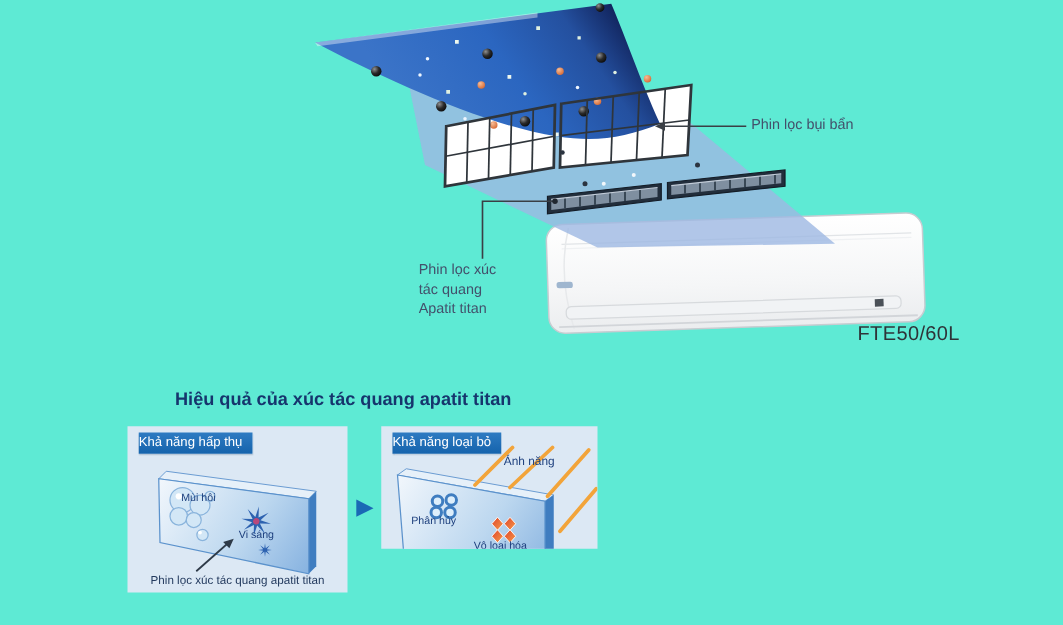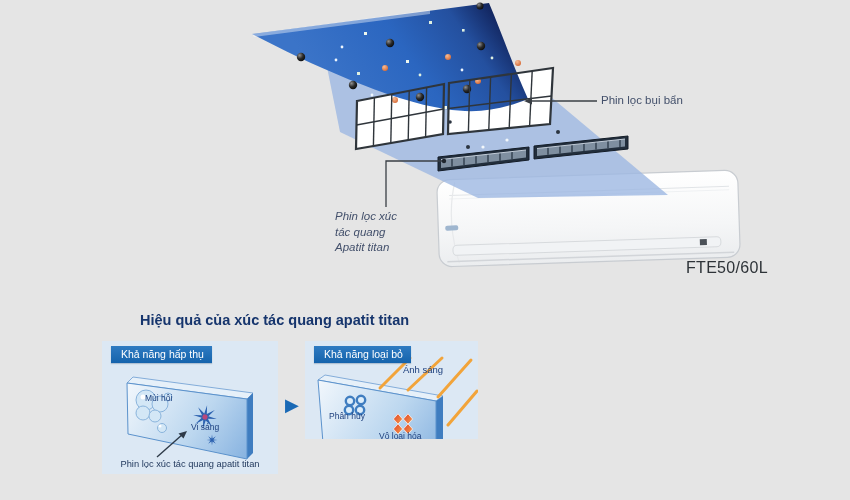--- a/index.html
+++ b/index.html
@@ -1,25 +1,25 @@
 <!DOCTYPE html>
 <html><head>
 <meta charset="utf-8">
 <style>
   html,body{margin:0;padding:0;background:#fff;}
-  .stage{position:relative;width:850px;height:500px;background:#e5e5e5;overflow:hidden;
+  .stage{position:relative;width:850px;height:500px;background:#5eead4;overflow:hidden;
          font-family:"Liberation Sans","DejaVu Sans",sans-serif;}
   .abs{position:absolute;}
   svg{display:block;}
   .lbl{color:#43506b;font-size:11.5px;line-height:15.5px;}
-  .lbl-multiline{white-space:pre-line;font-style:italic;}
+  .lbl-multiline{white-space:pre-line;}
   .model-lbl{color:#2e3338;font-size:16px;letter-spacing:.3px;}
   .section-title{color:#16356d;font-size:14.5px;font-weight:bold;margin-left:40px;}
   .panel{position:absolute;background:#dce8f4;overflow:hidden;}
-  .badge{position:absolute;left:9px;top:5px;padding:2px 8px 3px 10px;
+  .badge{position:absolute;left:9px;top:5px;padding:2px 8px 3px 0;
          background:linear-gradient(#2e7bc2,#1563ac);color:#ffffff;font-size:10.5px;
          white-space:nowrap;box-shadow:0 1px 1px rgba(40,70,110,.25);}
   .mini-lbl{position:absolute;color:#1d3f7d;font-size:8.5px;white-space:nowrap;}
   .caption{position:absolute;left:0;right:0;text-align:center;color:#233a5e;font-size:9.3px;}
   .flow-arrow{position:absolute;color:#1a69b5;font-size:18px;line-height:18px;}
 </style>
 </head>
 <body>
 
 <div class="stage">
@@ -247,18 +247,18 @@
         <circle cx="55" cy="69" r="4.2"></circle>
       </g>
       <g fill="url(#diaGrad)" stroke="#ffffff" stroke-width="0.7">
         <path d="M93,72.8 L97.6,78 L93,83.2 L88.4,78 Z"></path>
         <path d="M103,72.8 L107.6,78 L103,83.2 L98.4,78 Z"></path>
         <path d="M93,82.8 L97.6,88 L93,93.2 L88.4,88 Z"></path>
         <path d="M103,82.8 L107.6,88 L103,93.2 L98.4,88 Z"></path>
       </g>
     </svg>
     <div class="badge">Khả năng loại bỏ</div>
-    <div class="mini-lbl" style="left:98px;top:23px;font-size:9.5px">Ánh sáng</div>
+    <div class="mini-lbl" style="left:98px;top:23px;font-size:9.5px">Ánh năng</div>
     <div class="mini-lbl" style="left:24px;top:70px">Phân hủy</div>
     <div class="mini-lbl" style="left:74px;top:90px">Vô loại hóa</div>
   </div>
 
 </div>
 
 </body></html>

